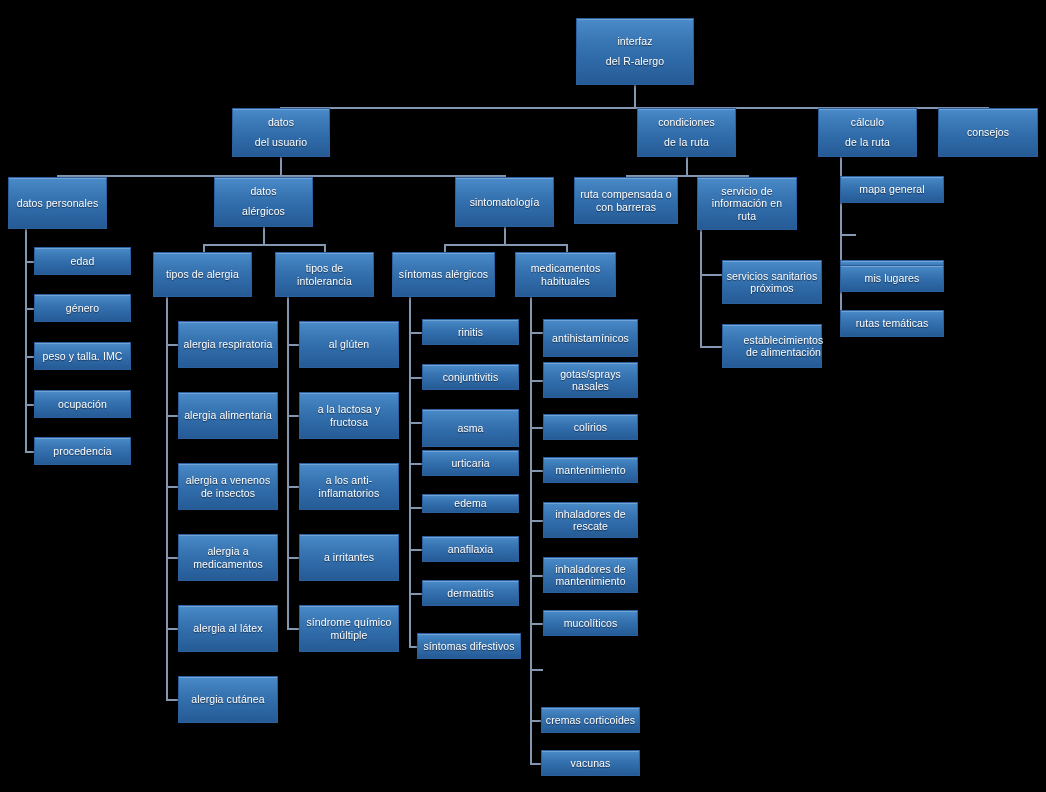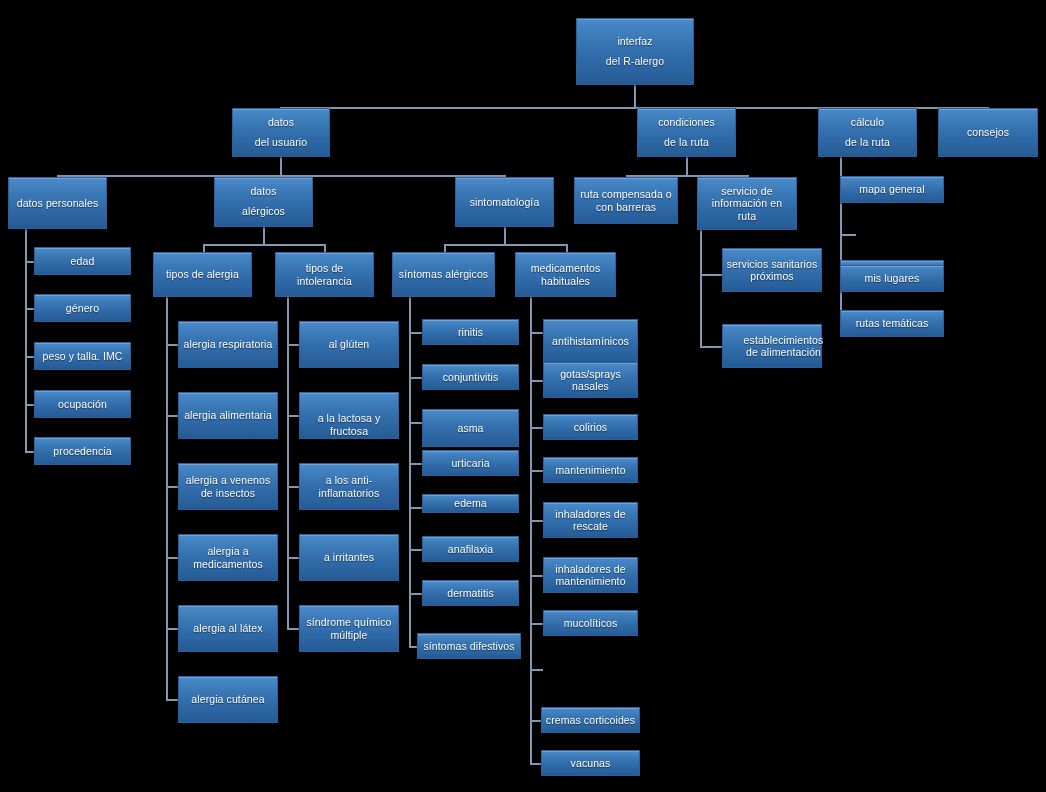--- a/index.html
+++ b/index.html
@@ -180,21 +180,21 @@
 intolerancia</span>
     </div>
   <div class="node" style="left:392px;top:252px;width:103px;height:45px;">
       <span>síntomas alérgicos</span>
     </div>
   <div class="node" style="left:515px;top:252px;width:101px;height:45px;">
       <span>medicamentos
 habituales</span>
     </div>
 
-  <div class="node" style="left:722px;top:248px;width:100px;height:44px;">
+  <div class="node" style="left:722px;top:260px;width:100px;height:44px;">
       <span>servicios sanitarios
 próximos</span>
     </div>
   <div class="node" style="left:722px;top:324px;width:100px;height:44px;padding-left:26px;">
       <span>establecimientos
 de alimentación</span>
     </div>
 
   <div class="node" style="left:840px;top:176px;width:104px;height:27px;">
       <span>mapa general</span>
@@ -226,21 +226,21 @@
   <div class="node" style="left:178px;top:605px;width:100px;height:47px;">
       <span>alergia al látex</span>
     </div>
   <div class="node" style="left:178px;top:676px;width:100px;height:47px;">
       <span>alergia cutánea</span>
     </div>
 
   <div class="node" style="left:299px;top:321px;width:100px;height:47px;">
       <span>al glúten</span>
     </div>
-  <div class="node" style="left:299px;top:392px;width:100px;height:47px;align-items:flex-end;">
+  <div class="node" style="left:299px;top:392px;width:100px;height:47px;">
       <span>a la lactosa y
 fructosa</span>
     </div>
   <div class="node" style="left:299px;top:463px;width:100px;height:47px;">
       <span>a los anti-
 inflamatorios</span>
     </div>
   <div class="node" style="left:299px;top:534px;width:100px;height:47px;">
       <span>a irritantes</span>
     </div>
@@ -267,21 +267,21 @@
   <div class="node" style="left:422px;top:536px;width:97px;height:26px;">
       <span>anafilaxia</span>
     </div>
   <div class="node" style="left:422px;top:580px;width:97px;height:26px;">
       <span>dermatitis</span>
     </div>
   <div class="node" style="left:417px;top:633px;width:104px;height:26px;">
       <span>síntomas difestivos</span>
     </div>
 
-  <div class="node" style="left:543px;top:319px;width:95px;height:44px;">
+  <div class="node" style="left:543px;top:319px;width:95px;height:38px;">
       <span>antihistamínicos</span>
     </div>
   <div class="node" style="left:543px;top:362px;width:95px;height:36px;">
       <span>gotas/sprays
 nasales</span>
     </div>
   <div class="node" style="left:543px;top:414px;width:95px;height:26px;">
       <span>colirios</span>
     </div>
   <div class="node" style="left:543px;top:457px;width:95px;height:26px;">

